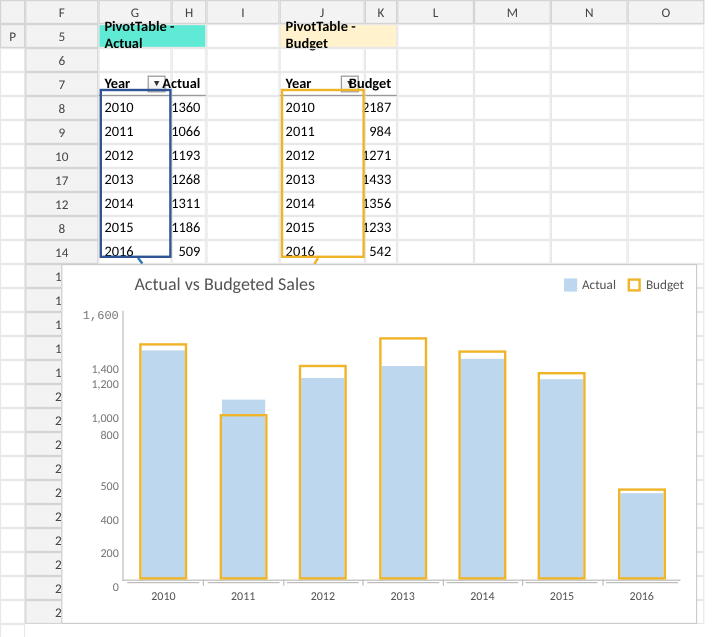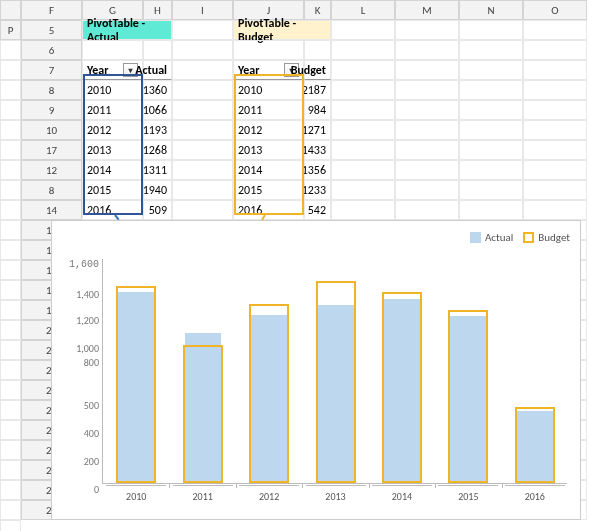--- a/index.html
+++ b/index.html
@@ -221,21 +221,21 @@
     <div class="cell"></div>
     <div class="cell left">2014</div>
     <div class="cell">1356</div>
     <div class="cell"></div>
     <div class="cell"></div>
     <div class="cell"></div>
     <div class="cell"></div>
     <div class="cell"></div>
     <div class="row-head">8</div>
     <div class="cell left">2015</div>
-    <div class="cell">1940</div>
+    <div class="cell">1186</div>
     <div class="cell"></div>
     <div class="cell left">2015</div>
     <div class="cell">1233</div>
     <div class="cell"></div>
     <div class="cell"></div>
     <div class="cell"></div>
     <div class="cell"></div>
     <div class="cell"></div>
     <div class="row-head">14</div>
     <div class="cell left">2016</div>
@@ -421,39 +421,40 @@
 <svg class="arrow-blue" style="left:100px; top:215px; width:80px; height:100px;">
   <path d="M15 0 Q40 30 45 85" stroke="#2F75B5" stroke-width="2" stroke-dasharray="6 4" fill="none"></path>
   <path d="M45 85 l-5 -9 l10 2 z" fill="#2F75B5"></path>
 </svg>
 <svg class="arrow-orange" style="left:215px; top:215px; width:60px; height:120px;">
   <path d="M50 0 Q25 40 12 108" stroke="#f0b428" stroke-width="2" stroke-dasharray="6 4" fill="none"></path>
   <path d="M12 108 l-3 -10 l9 4 z" fill="#f0b428"></path>
 </svg>
 
 <div class="chart-area">
+  <div class="chart-title">Actual vs Budgeted Sales</div>
   <div class="legend">
     <span>
         <i class="sw-fill"></i>
         <span>Actual</span>
       </span>
     <span>
         <i class="sw-out"></i>
         <span>Budget</span>
       </span>
   </div>
   <div class="plot" id="plot">
       <div class="ytick" style="bottom: -6px;">0</div>
       <div class="ytick" style="bottom: 22.125px;">200</div>
       <div class="ytick" style="bottom: 50.25px;">400</div>
       <div class="ytick" style="bottom: 78.375px;">500</div>
       <div class="ytick" style="bottom: 121px;">800</div>
       <div class="ytick" style="bottom: 134.625px;">1,000</div>
       <div class="ytick" style="bottom: 162.75px;">1,200</div>
-      <div class="ytick" style="bottom: 189px; text-align: right;">1,400</div>
+      <div class="ytick" style="bottom: 176px; text-align: right;">1,400</div>
       <div class="ytick" style="bottom: 219px; font-family: Liberation Mono, monospace;">1,600</div>
       <div class="bar-fill" style="left: 33.2143px; height: 191.25px;"></div>
       <div class="bar-out" style="left: 33.2143px; height: 197.438px;"></div>
       <div class="xtick" style="left: 33.2143px;">2010</div>
       <div class="bar-fill" style="left: 99.6429px; height: 149.906px;"></div>
       <div class="bar-out" style="left: 99.6429px; height: 138.375px;"></div>
       <div class="xtick" style="left: 99.6429px;">2011</div>
       <div class="xtick-sep" style="left: 66.4286px;"></div>
       <div class="bar-fill" style="left: 166.071px; height: 167.766px;"></div>
       <div class="bar-out" style="left: 166.071px; height: 178.734px;"></div>

